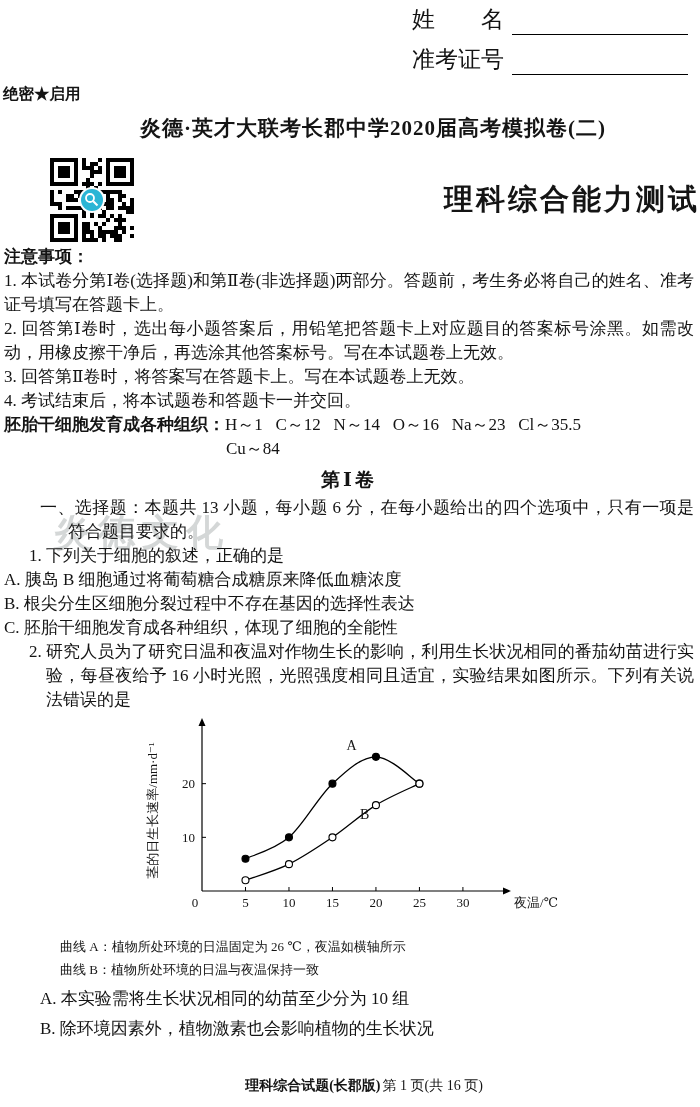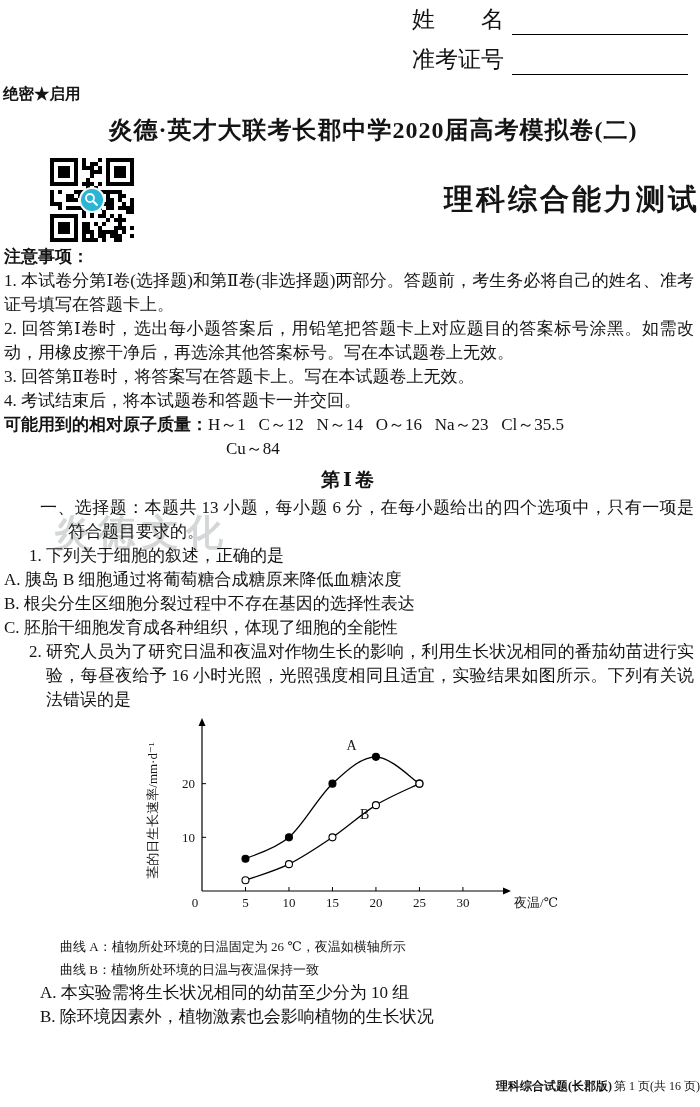--- a/index.html
+++ b/index.html
@@ -5,34 +5,34 @@
   html,body{margin:0;padding:0;}
   body{width:700px;height:1107px;position:relative;background:#fff;color:#141414;
        font-family:"Liberation Serif","DejaVu Serif",serif;overflow:hidden;}
   .bold{font-weight:bold;}
   .pre{white-space:pre;}
   .header-fields{position:absolute;top:4px;right:12px;width:276px;}
   .field-row{display:flex;align-items:flex-end;font-size:23px;line-height:30px;margin-bottom:9px;}
   .field-label{white-space:pre;}
   .field-line{flex:1;margin-left:8px;border-bottom:1.6px solid #000;height:30px;}
   .secret{position:absolute;left:3px;top:84px;font-size:15.5px;font-weight:bold;}
-  .exam-title{position:absolute;left:0;right:0;top:114px;text-align:center;font-size:24px;font-weight:bold;letter-spacing:1px;padding-left:46px;}
+  .exam-title{position:absolute;left:0;right:0;top:114px;text-align:center;font-size:21px;font-weight:bold;letter-spacing:1px;padding-left:46px;}
   .qr{position:absolute;left:50px;top:158px;width:84px;height:84px;}
   .subject-title{position:absolute;left:0;right:0;top:180px;text-align:right;font-size:29px;font-weight:900;
                  font-family:"Liberation Sans","DejaVu Sans",sans-serif;letter-spacing:3px;}
   .watermark{position:absolute;left:54px;top:508px;font-size:37px;letter-spacing:7px;color:#b9bdbd;opacity:.6;font-weight:bold;pointer-events:none;}
   .content{position:absolute;left:4px;right:6px;top:245px;font-size:17px;line-height:24px;text-align:justify;}
   .part-heading{text-align:center;font-size:19px;letter-spacing:3px;margin:7px 0 4px;font-weight:bold;}
   .section-intro{padding-left:28px;text-indent:-28px;font-weight:normal;margin-left:36px;}
   .question{margin-left:25px;padding-left:17px;text-indent:-17px;}
   .option{}
   .chart-wrap{margin:4px 0 2px 140px;height:217px;}
   .caption{margin-left:56px;font-size:13px;line-height:23px;}
-  .q2opt{margin-left:36px;margin-top:0;}
-  .footer{position:absolute;left:0;right:0;bottom:12px;text-align:right;font-size:12px;margin-left:28px;}
+  .q2opt{margin-left:36px;margin-top:6px;}
+  .footer{position:absolute;left:0;right:0;bottom:12px;text-align:center;font-size:14px;margin-left:28px;}
   .footer .bold{margin-right:2px;}
   svg text.tick{font-size:13px;font-family:"Liberation Serif","DejaVu Serif",serif;fill:#141414;}
   svg text.axis-label{font-size:13px;font-family:"Liberation Serif","DejaVu Serif",serif;fill:#141414;}
   svg text.series-label{font-size:14px;font-family:"Liberation Serif","DejaVu Serif",serif;fill:#141414;}
 </style>
 </head>
 <body>
 
 <div class="header-fields">
   <div class="field-row">
@@ -198,21 +198,21 @@
 
 <div class="watermark">炎德文化</div>
 
 <div class="content">
   <div class="bold">注意事项：</div>
   <div class="note-item">1. 本试卷分第Ⅰ卷(选择题)和第Ⅱ卷(非选择题)两部分。答题前，考生务必将自己的姓名、准考证号填写在答题卡上。</div>
   <div class="note-item">2. 回答第Ⅰ卷时，选出每小题答案后，用铅笔把答题卡上对应题目的答案标号涂黑。如需改动，用橡皮擦干净后，再选涂其他答案标号。写在本试题卷上无效。</div>
   <div class="note-item">3. 回答第Ⅱ卷时，将答案写在答题卡上。写在本试题卷上无效。</div>
   <div class="note-item">4. 考试结束后，将本试题卷和答题卡一并交回。</div>
 
-  <div class="atomic-line"><span class="bold">可能用到的相对原子质量：</span><span class="pre">H～1   C～12   N～14   O～16   Na～23   Cl～35.5</span></div>
+  <div class="atomic-line"><span class="bold">胚胎干细胞发育成各种组织：</span><span class="pre">H～1   C～12   N～14   O～16   Na～23   Cl～35.5</span></div>
   <div style="margin-left:222px;">Cu～84</div>
 
   <div class="part-heading">第Ⅰ卷</div>
   <div class="section-intro">一、选择题：本题共 13 小题，每小题 6 分，在每小题给出的四个选项中，只有一项是符合题目要求的。</div>
 
   <div class="question">1. 下列关于细胞的叙述，正确的是</div>
   <div class="option">A. 胰岛 B 细胞通过将葡萄糖合成糖原来降低血糖浓度</div>
   <div class="option">B. 根尖分生区细胞分裂过程中不存在基因的选择性表达</div>
   <div class="option">C. 胚胎干细胞发育成各种组织，体现了细胞的全能性</div>
 

